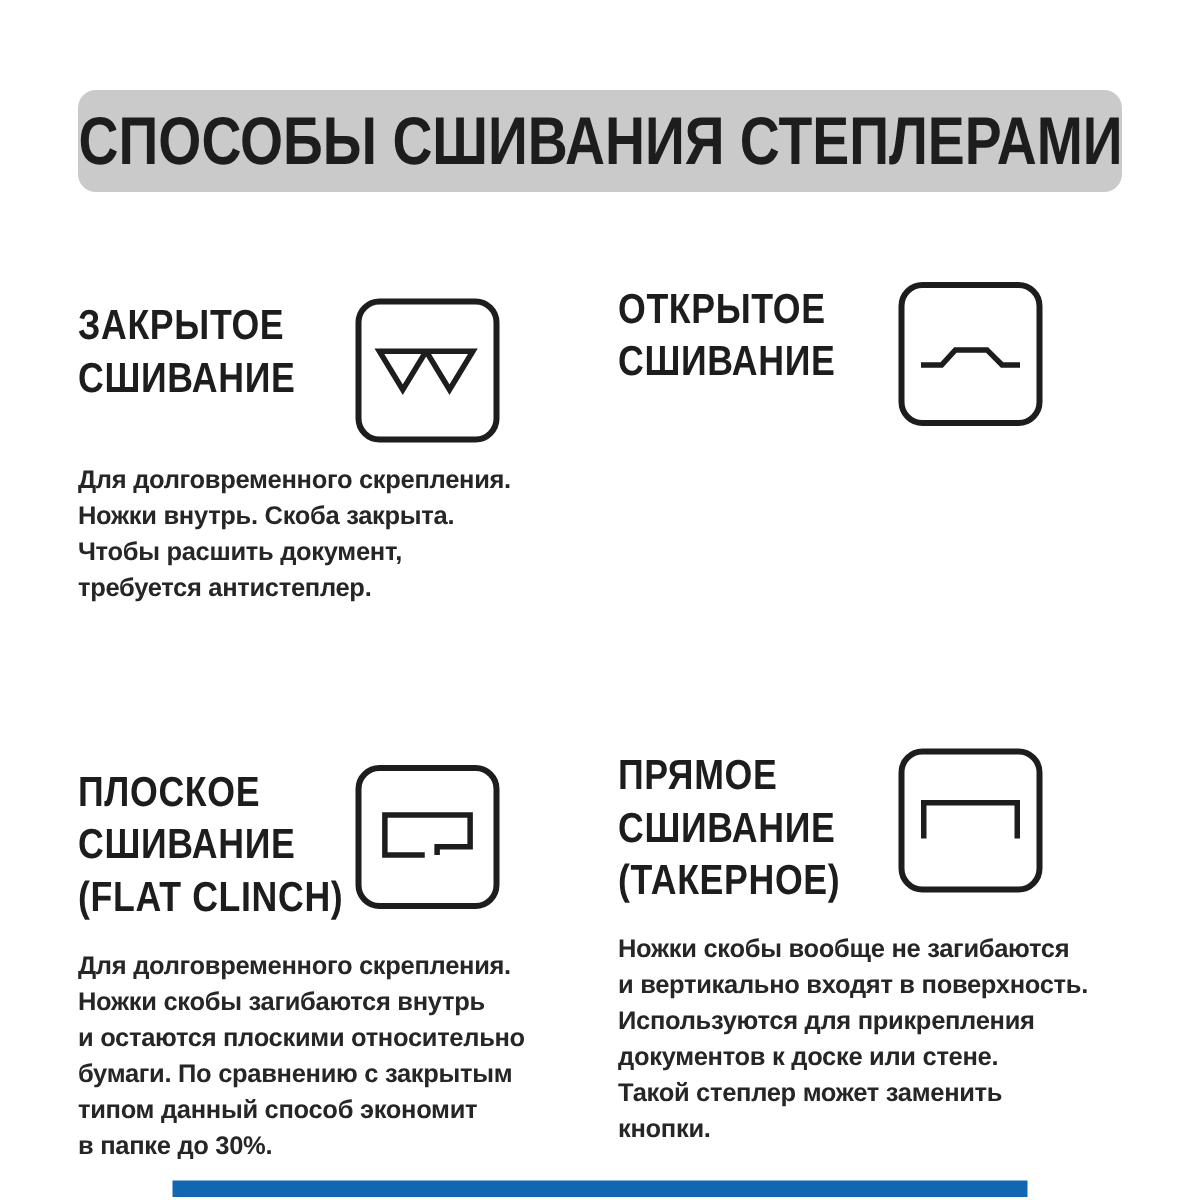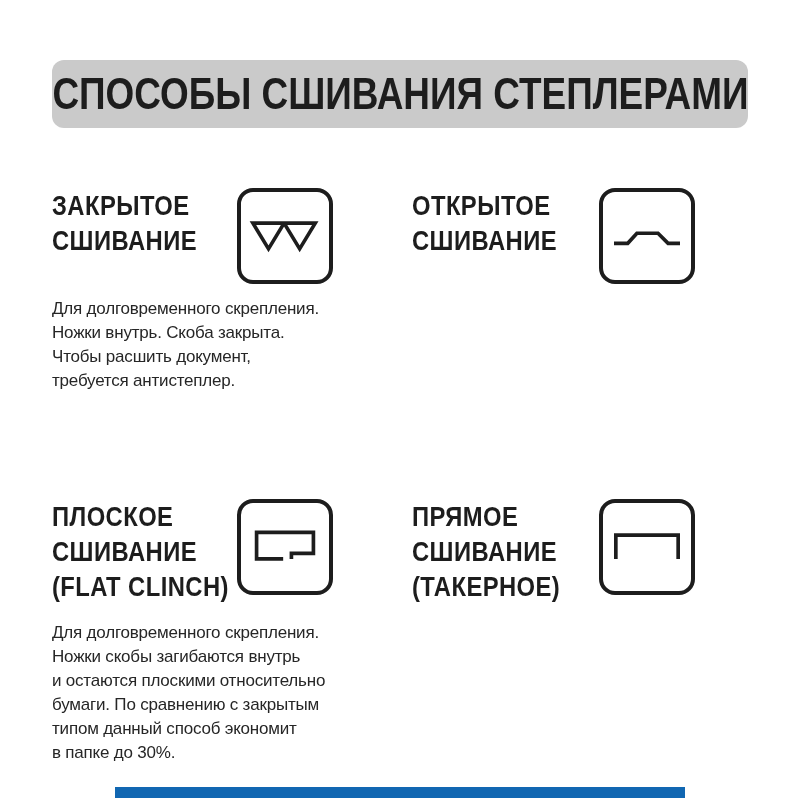--- a/index.html
+++ b/index.html
@@ -13,41 +13,41 @@
     position:absolute;left:52px;top:60px;width:696px;height:68px;
     background:var(--header_bg,#cacaca);border-radius:12px;
     display:flex;align-items:center;justify-content:center;
   }
   .banner-text{
     font-size:45px;font-weight:800;letter-spacing:0;
     transform:scaleX(0.82);transform-origin:50% 50%;
     white-space:nowrap;color:var(--ink,#1d1d1d);
   }
   .method{position:absolute;width:360px;height:300px;}
-  .col-left{left:52px;}
+  .col-left{left:52px;margin-top:11px;}
   .col-right{left:412px;}
   .row-top{top:186px;}
   .row-bottom{top:497px;}
   .method-title{
     position:absolute;left:0;top:2px;margin:0;
     font-size:28px;line-height:35px;font-weight:800;letter-spacing:0.5px;
     transform:scaleX(0.85);transform-origin:0 0;
     white-space:pre-line;color:var(--ink,#1d1d1d);
   }
   .icon-box{
     position:absolute;top:2px;width:88px;height:88px;
     border:4px solid var(--ink,#1d1d1d);border-radius:16px;
     background:#ffffff;display:flex;align-items:center;justify-content:center;
   }
   .col-left .icon-box{left:185px;}
   .col-right .icon-box{left:187px;}
   .icon-box svg{display:block;}
   .method-desc{
     position:absolute;left:0;margin:0;width:360px;
-    font-size:17px;line-height:24px;font-weight:400;letter-spacing:-0.2px;
+    font-size:17px;line-height:24px;font-weight:700;letter-spacing:-0.2px;
     white-space:pre-line;color:var(--text,#262626);
   }
   .row-top .method-desc{top:111px;}
   .row-bottom .method-desc{top:124px;}
   .footer-bar{
     position:absolute;left:115px;top:787px;width:570px;height:11px;
     background:var(--footer_bar,#1167b2);
   }
 </style>
 </head>
@@ -102,17 +102,23 @@
 
   <section class="method col-right row-bottom">
     <h2 class="method-title">ПРЯМОЕ
 СШИВАНИЕ
 (ТАКЕРНОЕ)</h2>
     <div class="icon-box">
       <svg width="88" height="88" viewBox="0 0 96 96">
         <path d="M14,61 V35 H82 V61" fill="none" stroke="#1d1d1d" stroke-width="4" stroke-linejoin="miter" stroke-linecap="butt"></path>
       </svg>
     </div>
+    <p class="method-desc">Ножки скобы вообще не загибаются
+и вертикально входят в поверхность.
+Используются для прикрепления
+документов к доске или стене.
+Такой степлер может заменить
+кнопки.</p>
   </section>
 
   <div class="footer-bar"></div>
 
 </div>
 
 </body></html>

